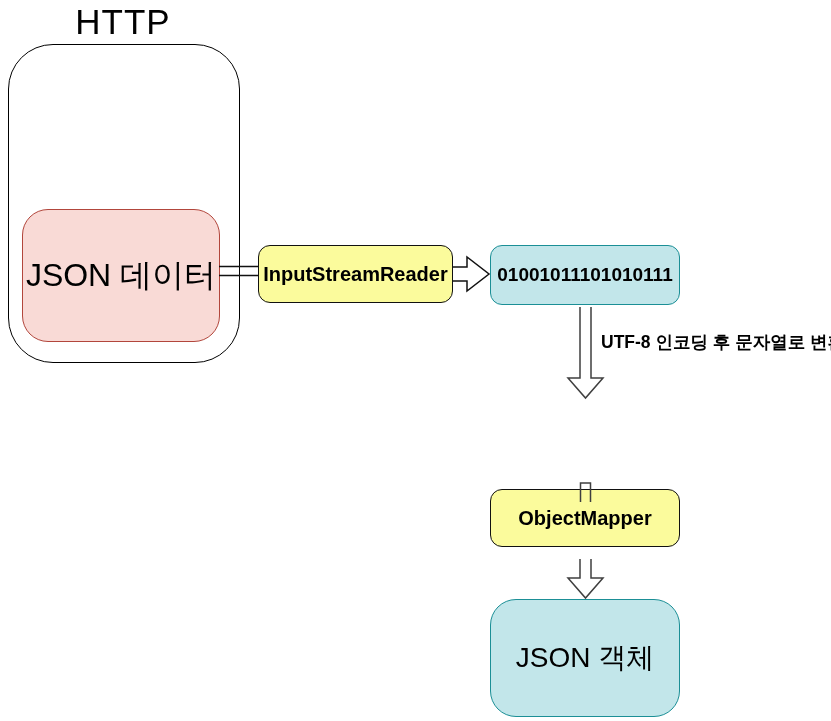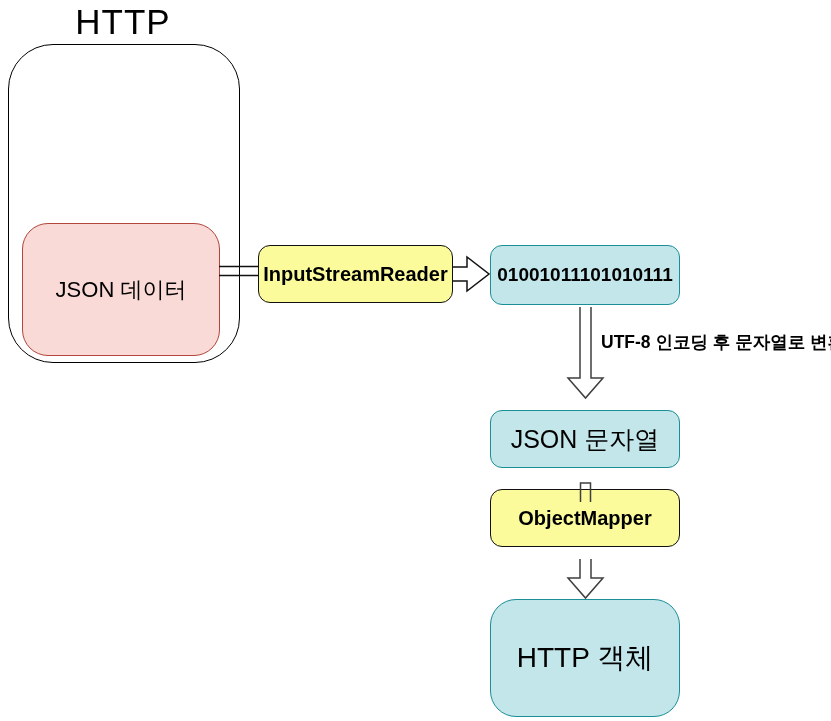--- a/index.html
+++ b/index.html
@@ -24,24 +24,24 @@
     position:absolute;display:flex;align-items:center;justify-content:center;
     box-sizing:border-box;text-align:center;
   }
   .node-header{
     left:22px;top:68px;width:196px;height:130px;
     background:var(--header-fill,#B6DCF0);
     border:1.5px solid var(--header-border,#3E8FC5);
     border-radius:22px;font-size:24px;
   }
   .node-body{
-    left:22px;top:223px;width:198px;height:133px;
+    left:22px;top:209px;width:198px;height:133px;
     background:var(--body-fill,#F9DAD6);
     border:1.5px solid var(--body-border,#B2463C);
-    border-radius:26px;font-size:22px;
+    border-radius:26px;font-size:32px;
   }
   .node-process{
     background:var(--process-fill,#FBFB9C);
     border:1.5px solid var(--process-border,#111);
     border-radius:12px;font-weight:bold;font-size:20px;
   }
   .node-reader{left:258px;top:245px;width:195px;height:58px;}
   .node-mapper{left:490px;top:489px;width:190px;height:58px;}
   .node-data{
     background:var(--data-fill,#C2E6EA);
@@ -81,30 +81,27 @@
   <div class="node node-process node-reader">
     <span>InputStreamReader</span>
   </div>
 
   <div class="node node-data node-binary">
     <span>01001011101010111</span>
   </div>
 
   <div class="edge-label">UTF-8 인코딩 후 문자열로 변환</div>
 
-  <div class="node node-data node-json-string">
-    <span>JSON 문자열</span>
-  </div>
 
   <div class="node node-process node-mapper">
     <span>ObjectMapper</span>
   </div>
 
   <div class="node node-data node-json-object">
-    <span>HTTP 객체</span>
+    <span>JSON 객체</span>
   </div>
 
   <svg class="overlay" width="831" height="721" viewBox="0 0 831 721">
 
     <path class="conn" d="M219,266.5 H258 M219,275.5 H258"></path>
 
     <path class="hollow-arrow-black" d="M453,267 L467,267 L467,257 L489,274 L467,291 L467,281 L453,281"></path>
 
     <path class="hollow-arrow-gray" d="M580,307 L580,378 L568,378 L585.5,398 L603,378 L591,378 L591,307"></path>
 

